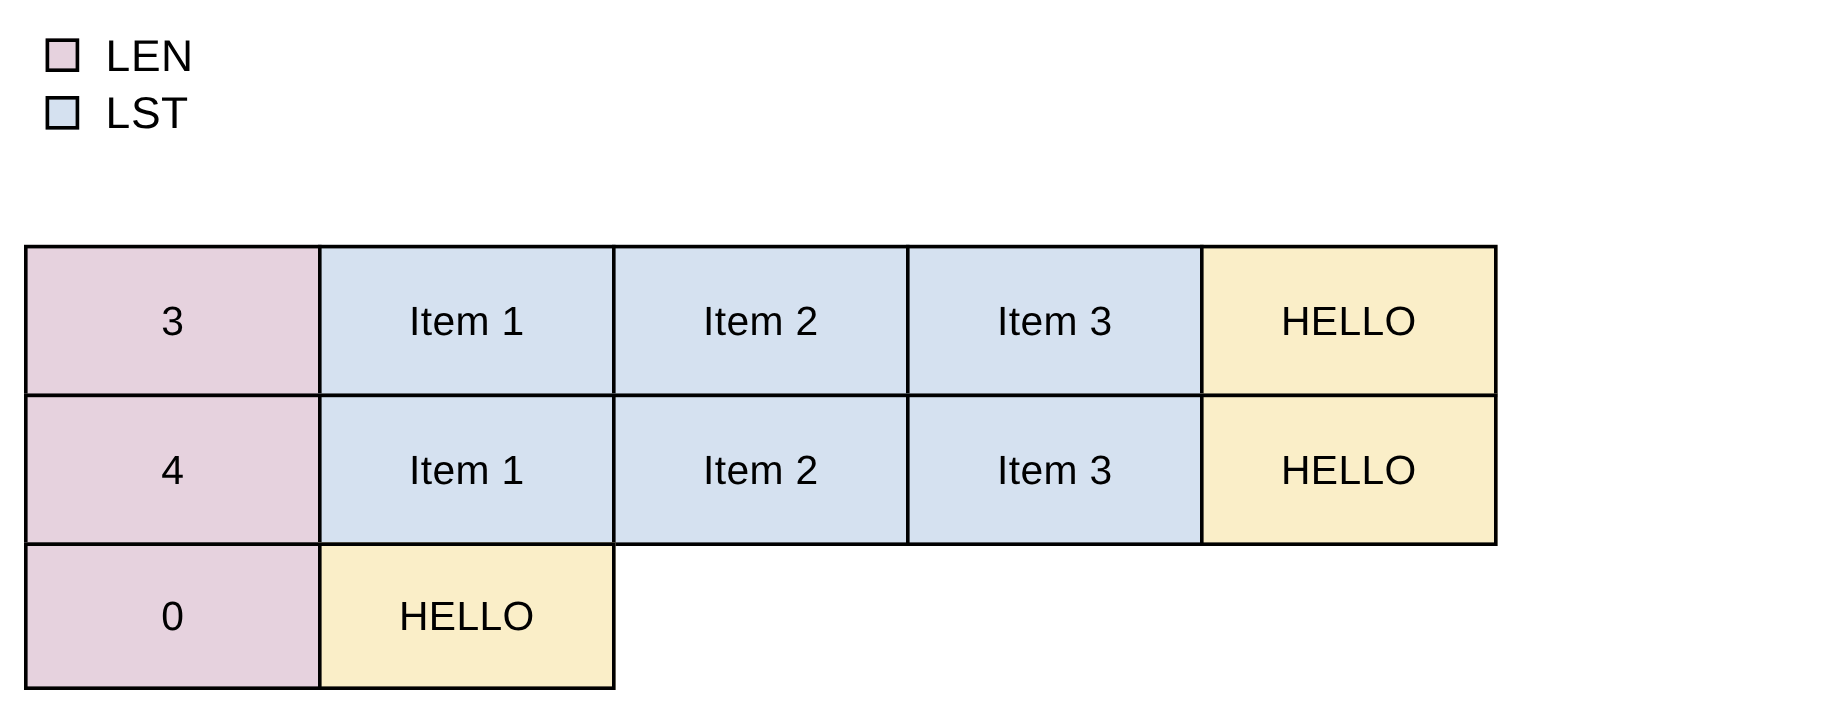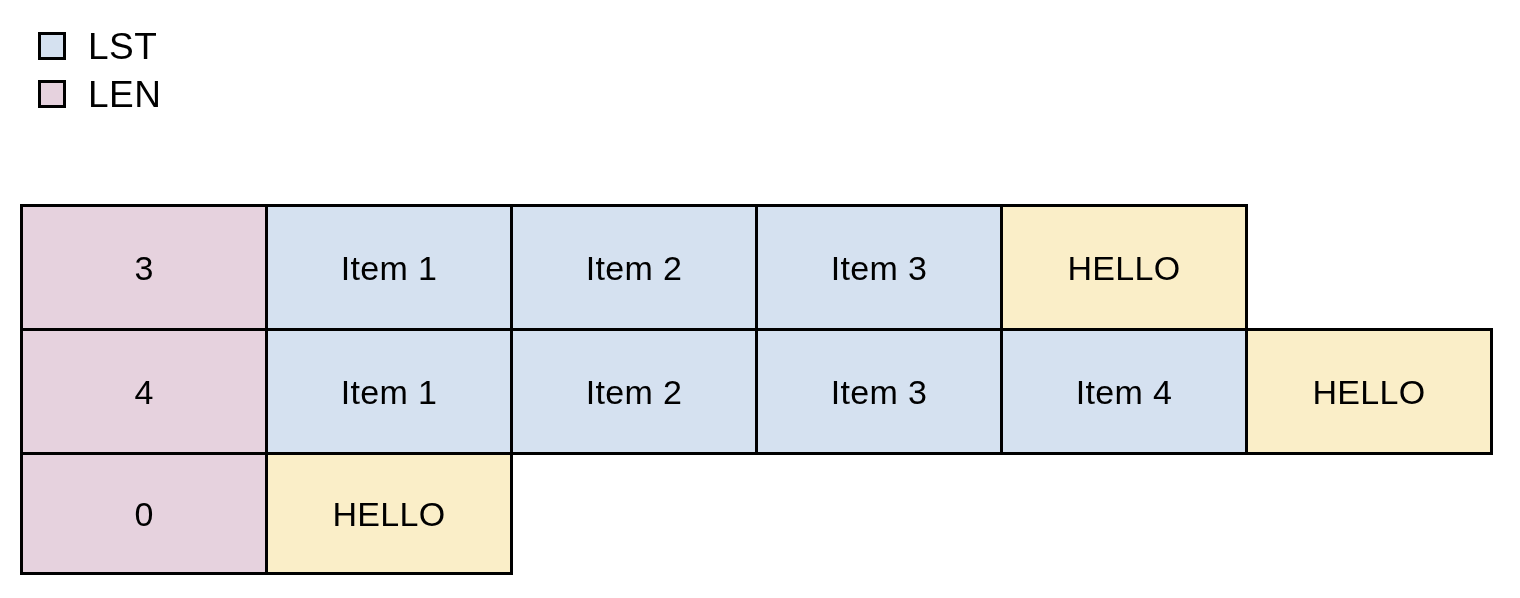--- a/index.html
+++ b/index.html
@@ -79,42 +79,41 @@
   
   .row.row-last .cell {
     height: 123px;
   }
 </style>
 </head>
 <body>
 
 <div id="legend">
     <div class="legend-row">
+      <span class="legend-swatch" style="background: rgb(230, 210, 222); border-color: rgb(0, 0, 0);"></span>
+      <span class="legend-label">LEN</span>
+    </div>
+    <div class="legend-row">
       <span class="legend-swatch" style="background: rgb(213, 225, 240); border-color: rgb(0, 0, 0);"></span>
       <span class="legend-label">LST</span>
-    </div>
-    <div class="legend-row">
-      <span class="legend-swatch" style="background: rgb(230, 210, 222); border-color: rgb(0, 0, 0);"></span>
-      <span class="legend-label">LEN</span>
     </div>
   </div>
 
 <div id="table">
     <div class="row">
       <div class="cell" style="background: rgb(230, 210, 222);">3</div>
       <div class="cell" style="background: rgb(213, 225, 240);">Item 1</div>
       <div class="cell" style="background: rgb(213, 225, 240);">Item 2</div>
       <div class="cell" style="background: rgb(213, 225, 240);">Item 3</div>
       <div class="cell" style="background: rgb(250, 238, 200);">HELLO</div>
     </div>
     <div class="row">
       <div class="cell" style="background: rgb(230, 210, 222);">4</div>
       <div class="cell" style="background: rgb(213, 225, 240);">Item 1</div>
       <div class="cell" style="background: rgb(213, 225, 240);">Item 2</div>
       <div class="cell" style="background: rgb(213, 225, 240);">Item 3</div>
-      <div class="cell" style="background: rgb(213, 225, 240);">Item 4</div>
       <div class="cell" style="background: rgb(250, 238, 200);">HELLO</div>
     </div>
     <div class="row row-last">
       <div class="cell" style="background: rgb(230, 210, 222);">0</div>
       <div class="cell" style="background: rgb(250, 238, 200);">HELLO</div>
     </div>
   </div>
 
 </body></html>

